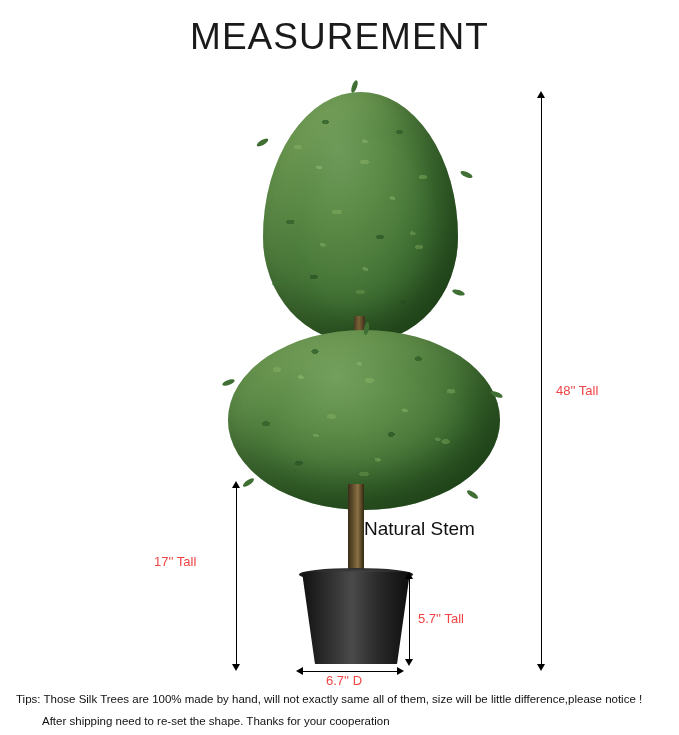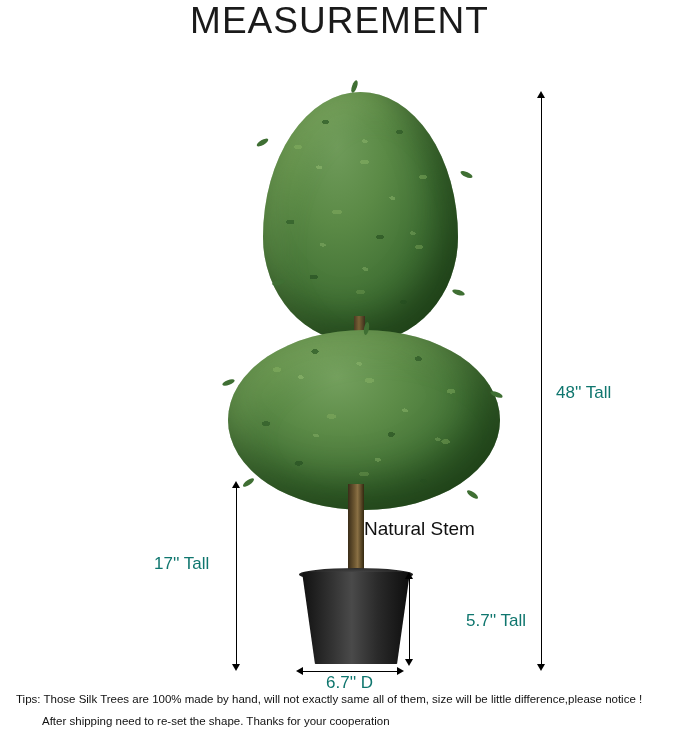--- a/index.html
+++ b/index.html
@@ -12,21 +12,21 @@
     height: 735px;
     position: relative;
     font-family: "Liberation Sans", sans-serif;
     color: #000;
     overflow: hidden;
   }
 
   
   #title {
     position: absolute;
-    top: 0px;
+    top: 16px;
     left: 0;
     width: 679px;
     text-align: center;
     font-size: 37px;
     letter-spacing: 1px;
     font-weight: 400;
     color: #1a1a1a;
     font-family: "Liberation Sans", sans-serif;
   }
 
@@ -175,22 +175,22 @@
     border-right: 7px solid #000;
   }
   .arrow-right {
     border-top: 4px solid transparent;
     border-bottom: 4px solid transparent;
     border-left: 7px solid #000;
   }
 
   .dim-label {
     position: absolute;
-    font-size: 17px;
-    color: #0f766e;
+    font-size: 13px;
+    color: #ef4444;
     white-space: nowrap;
     font-family: "Liberation Sans", sans-serif;
   }
 
   #label-natural-stem {
     position: absolute;
     left: 364px;
     top: 518px;
     font-size: 19px;
     color: #111;
@@ -253,21 +253,21 @@
 <div class="dim-label" style="left:556px; top:383px;">48'' Tall</div>
 
 <div class="dim-line dim-v" style="left:236px; top:487px; height:178px;"></div>
 <div class="arrow arrow-up" style="left:232px; top:481px;"></div>
 <div class="arrow arrow-down" style="left:232px; top:664px;"></div>
 <div class="dim-label" style="left:154px; top:554px;">17'' Tall</div>
 
 <div class="dim-line dim-v" style="left:409px; top:578px; height:82px;"></div>
 <div class="arrow arrow-up" style="left:405px; top:572px;"></div>
 <div class="arrow arrow-down" style="left:405px; top:659px;"></div>
-<div class="dim-label" style="left:418px; top:611px;margin-left:48px;">5.7'' Tall</div>
+<div class="dim-label" style="left:418px; top:611px;">5.7'' Tall</div>
 
 <div class="dim-line dim-h" style="left:302px; top:671px; width:96px;"></div>
 <div class="arrow arrow-left" style="left:296px; top:667px;"></div>
 <div class="arrow arrow-right" style="left:397px; top:667px;"></div>
 <div class="dim-label" style="left:326px; top:673px;">6.7'' D</div>
 
 <div id="label-natural-stem">Natural Stem</div>
 
 <div id="tips">
   <div class="line1">Tips: Those Silk Trees are 100% made by hand, will not exactly same all of them, size will be little difference,please notice !</div>

